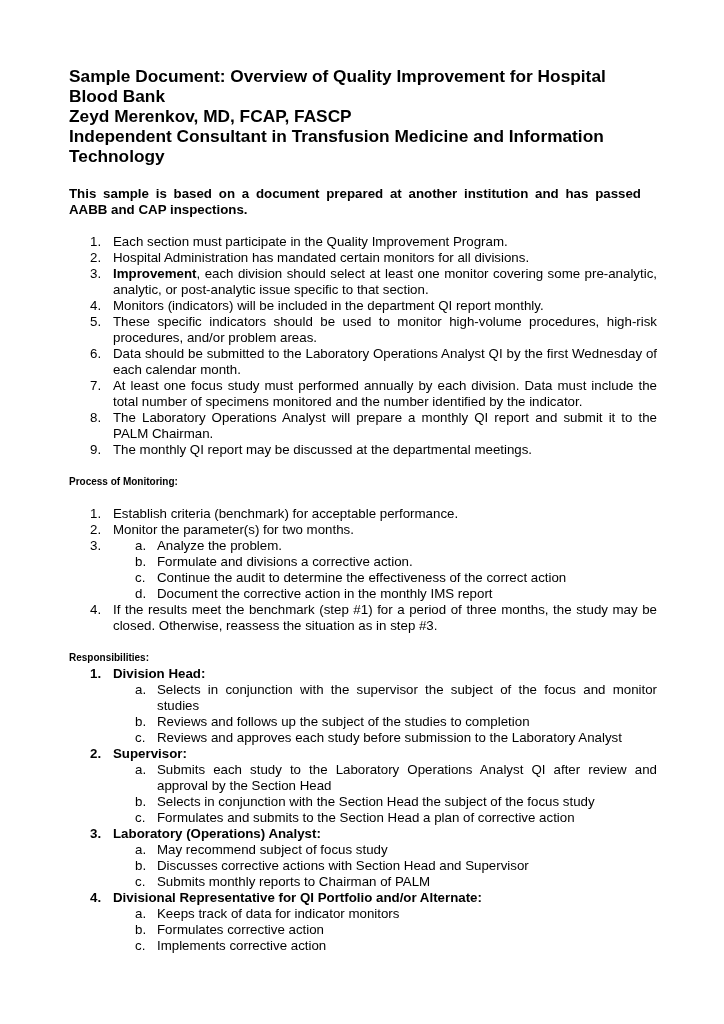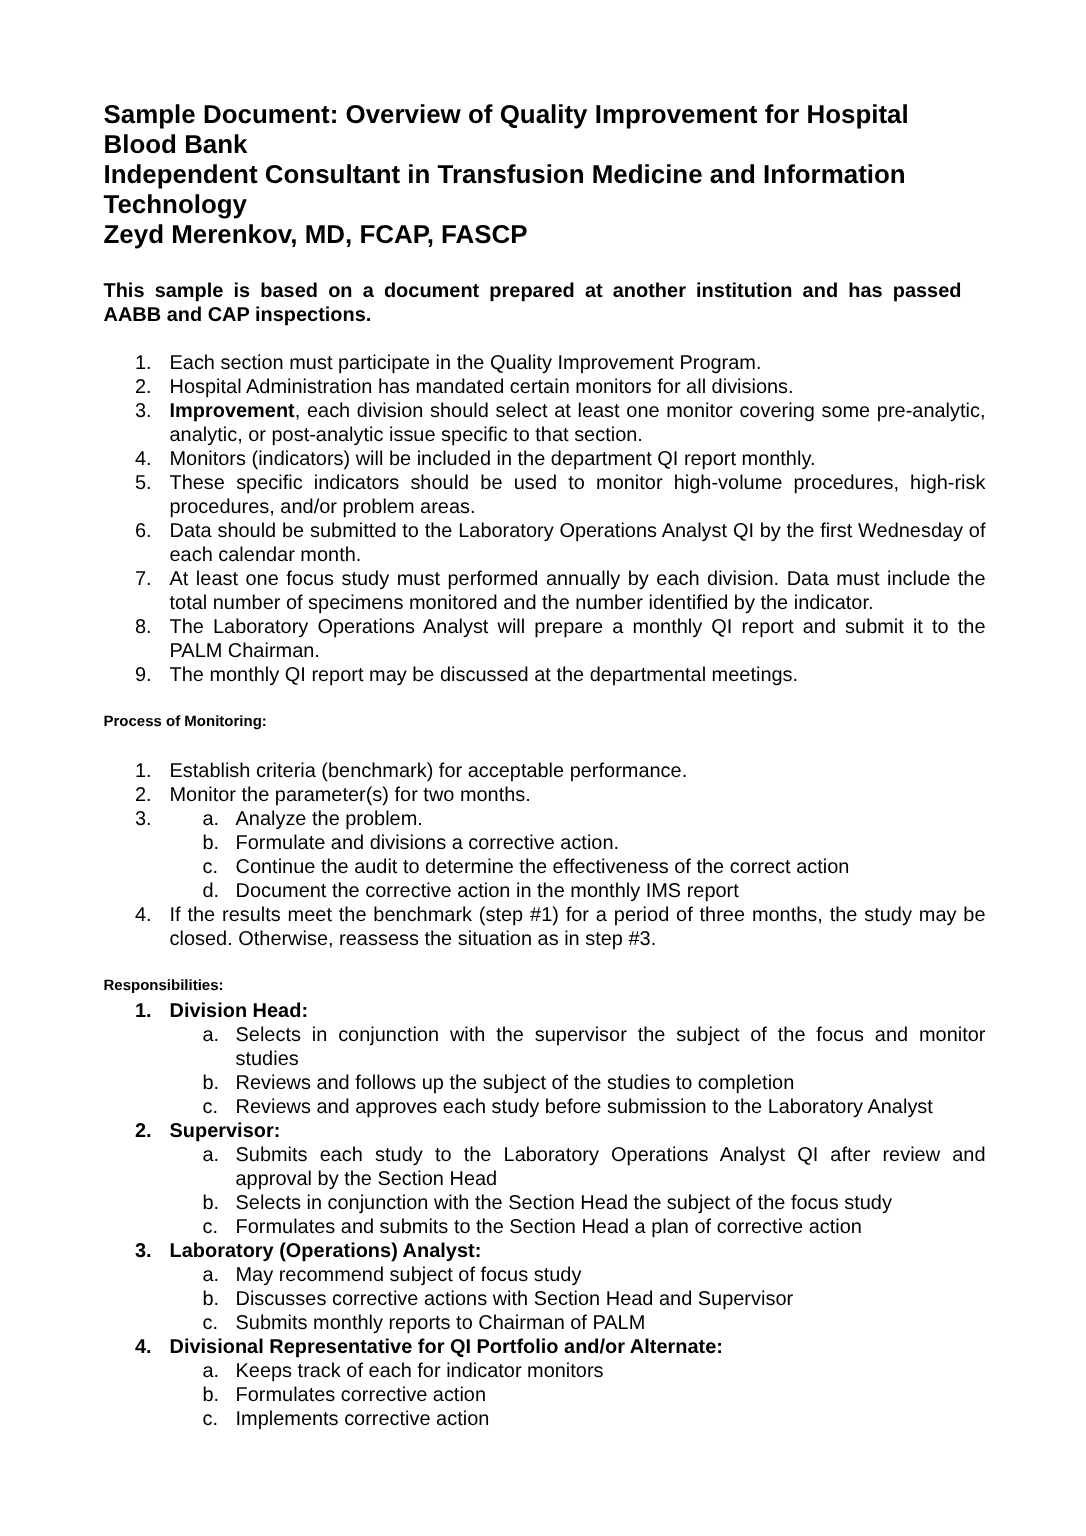--- a/index.html
+++ b/index.html
@@ -21,22 +21,22 @@
     .gap { height: 16px; }
     .section-heading { font-weight: bold; font-size: 10px; line-height: 16px; margin: 0; }
     .role { font-weight: bold; }
     .resp-list li { padding-left: 44px; }
   </style>
 </head>
 <body>
 
 <div class="page">
   <h1 class="title">Sample Document:  Overview of Quality Improvement for Hospital Blood Bank</h1>
+  <div class="subtitle">Zeyd Merenkov, MD, FCAP, FASCP</div>
   <div class="subtitle">Independent Consultant in Transfusion Medicine and Information Technology</div>
-  <div class="subtitle">Zeyd Merenkov, MD, FCAP, FASCP</div>
   <p class="intro">This sample is based on a document prepared at another institution and has passed AABB and CAP inspections.</p>
 
   <div class="gap"></div>
   <ol class="list body-text" id="program-list">
       <li><span class="num">1.</span><span>Each section must participate in the Quality Improvement Program.</span></li>
       <li><span class="num">2.</span><span>Hospital Administration has mandated certain monitors for all divisions.</span></li>
       <li><span class="num">3.</span><b>Improvement</b><span>, each division should select at least one monitor covering some pre-analytic, analytic, or post-analytic issue specific to that section.</span></li>
       <li><span class="num">4.</span><span>Monitors (indicators) will be included in the department QI report monthly.</span></li>
       <li><span class="num">5.</span><span>These specific indicators should be used to monitor high-volume procedures, high-risk procedures, and/or problem areas.</span></li>
       <li><span class="num">6.</span><span>Data should be submitted to the Laboratory Operations Analyst QI by the first Wednesday of each calendar month.</span></li>
@@ -77,18 +77,18 @@
         <li><span class="num">c.</span><span>Formulates and submits to the Section Head a plan of corrective action</span></li>
       </ol>
       <li class="role"><span class="num">3.</span><span>Laboratory (Operations) Analyst:</span></li>
       <ol class="sub">
         <li><span class="num">a.</span><span>May recommend subject of focus study</span></li>
         <li><span class="num">b.</span><span>Discusses corrective actions with Section Head and Supervisor</span></li>
         <li><span class="num">c.</span><span>Submits monthly reports to Chairman of PALM</span></li>
       </ol>
       <li class="role"><span class="num">4.</span><span>Divisional Representative for QI Portfolio and/or Alternate:</span></li>
       <ol class="sub">
-        <li><span class="num">a.</span><span>Keeps track of each for indicator monitors</span></li>
+        <li><span class="num">a.</span><span>Keeps track of data for indicator monitors</span></li>
         <li><span class="num">b.</span><span>Formulates corrective action</span></li>
         <li><span class="num">c.</span><span>Implements corrective action</span></li>
       </ol>
     </ol>
 </div>
 
 </body></html>

